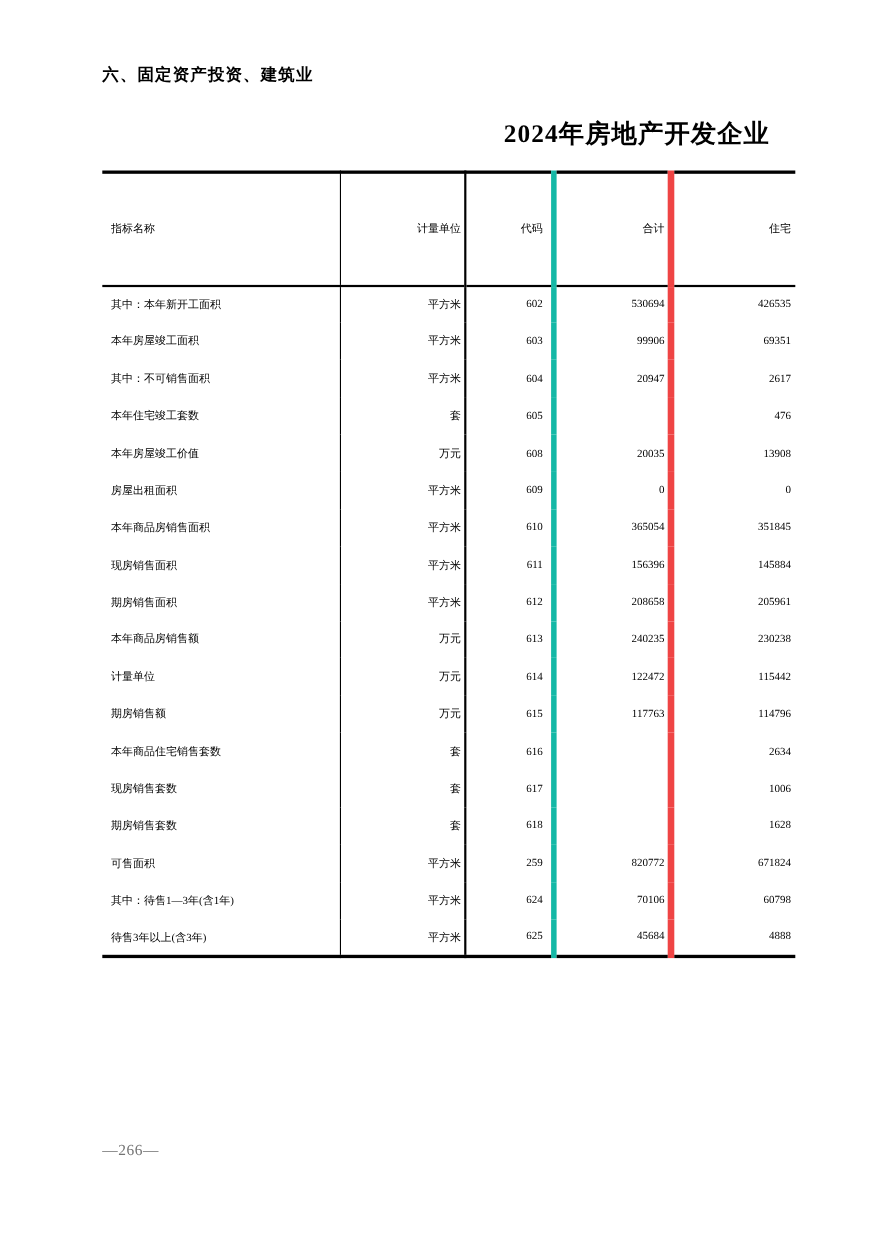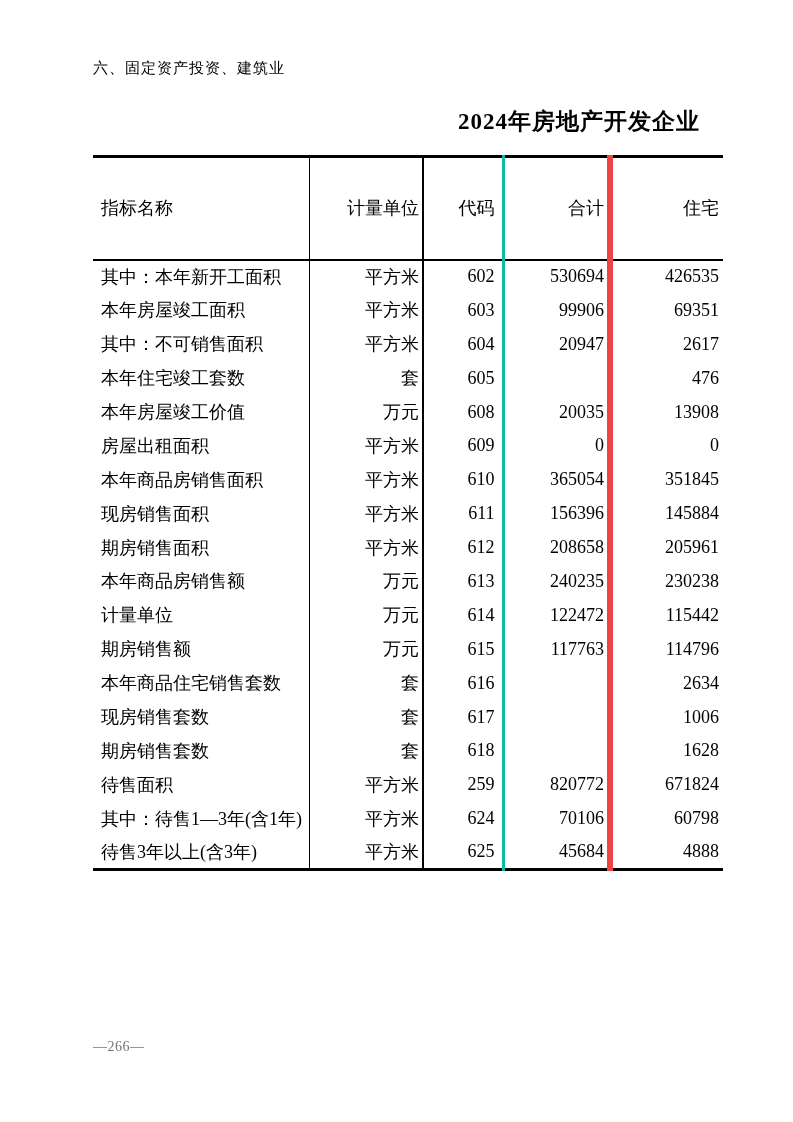--- a/index.html
+++ b/index.html
@@ -12,21 +12,21 @@
     background: #ffffff;
     color: #000000;
     font-family: "Liberation Serif", "DejaVu Serif", serif;
     overflow: hidden;
   }
   .section-heading {
     position: absolute;
     left: 93px;
     top: 59px;
     font-family: "Liberation Sans", "DejaVu Sans", sans-serif;
-    font-weight: normal;
+    font-weight: bold;
     font-size: 15px;
     letter-spacing: 1px;
     color: #000;
   }
   .doc-title {
     position: absolute;
     left: 79px;
     right: 93px;
     top: 106px;
     text-align: right;
@@ -37,34 +37,34 @@
   }
   table.stats {
     position: absolute;
     left: 93px;
     top: 155px;
     width: 607px;
     border-collapse: collapse;
     table-layout: fixed;
     border-top: 3px solid #000;
     border-bottom: 3px solid #000;
-    font-size: 18px;
+    font-size: 10px;
   }
   table.stats thead tr { height: 103px; }
   table.stats thead tr { border-bottom: 2px solid #000; }
   table.stats tbody tr { height: 33.9px; }
   table.stats th, table.stats td {
     font-weight: normal;
     vertical-align: middle;
     white-space: nowrap;
     overflow: hidden;
   }
   .c1 { width: 216px; text-align: left;  padding-left: 8px;  border-right: 1px solid #000; }
   .c2 { width: 114px;  text-align: right; padding-right: 3px; border-right: 2px solid #000; }
-  .c3 { width: 80px;  text-align: right; padding-right: 7px; border-right: 3px solid #14b8a6; }
+  .c3 { width: 80px;  text-align: right; padding-right: 7px; border-right: 5px solid #14b8a6; }
   .c4 { width: 107px; text-align: right; padding-right: 3px; border-right: 6px solid #ef4444; }
   .c5 { width: 113px; text-align: right; padding-right: 4px; }
   .page-number {
     position: absolute;
     left: 93px;
     top: 1039px;
     font-size: 14px;
     letter-spacing: 0.5px;
     color: #737373;
   }
@@ -188,21 +188,21 @@
       <td class="c5">1006</td>
     </tr>
         <tr>
       <td class="c1">期房销售套数</td>
       <td class="c2">套</td>
       <td class="c3">618</td>
       <td class="c4"></td>
       <td class="c5">1628</td>
     </tr>
         <tr>
-      <td class="c1">待售面积</td>
+      <td class="c1">可售面积</td>
       <td class="c2">平方米</td>
       <td class="c3">259</td>
       <td class="c4">820772</td>
       <td class="c5">671824</td>
     </tr>
         <tr>
       <td class="c1">其中：待售1—3年(含1年)</td>
       <td class="c2">平方米</td>
       <td class="c3">624</td>
       <td class="c4">70106</td>

